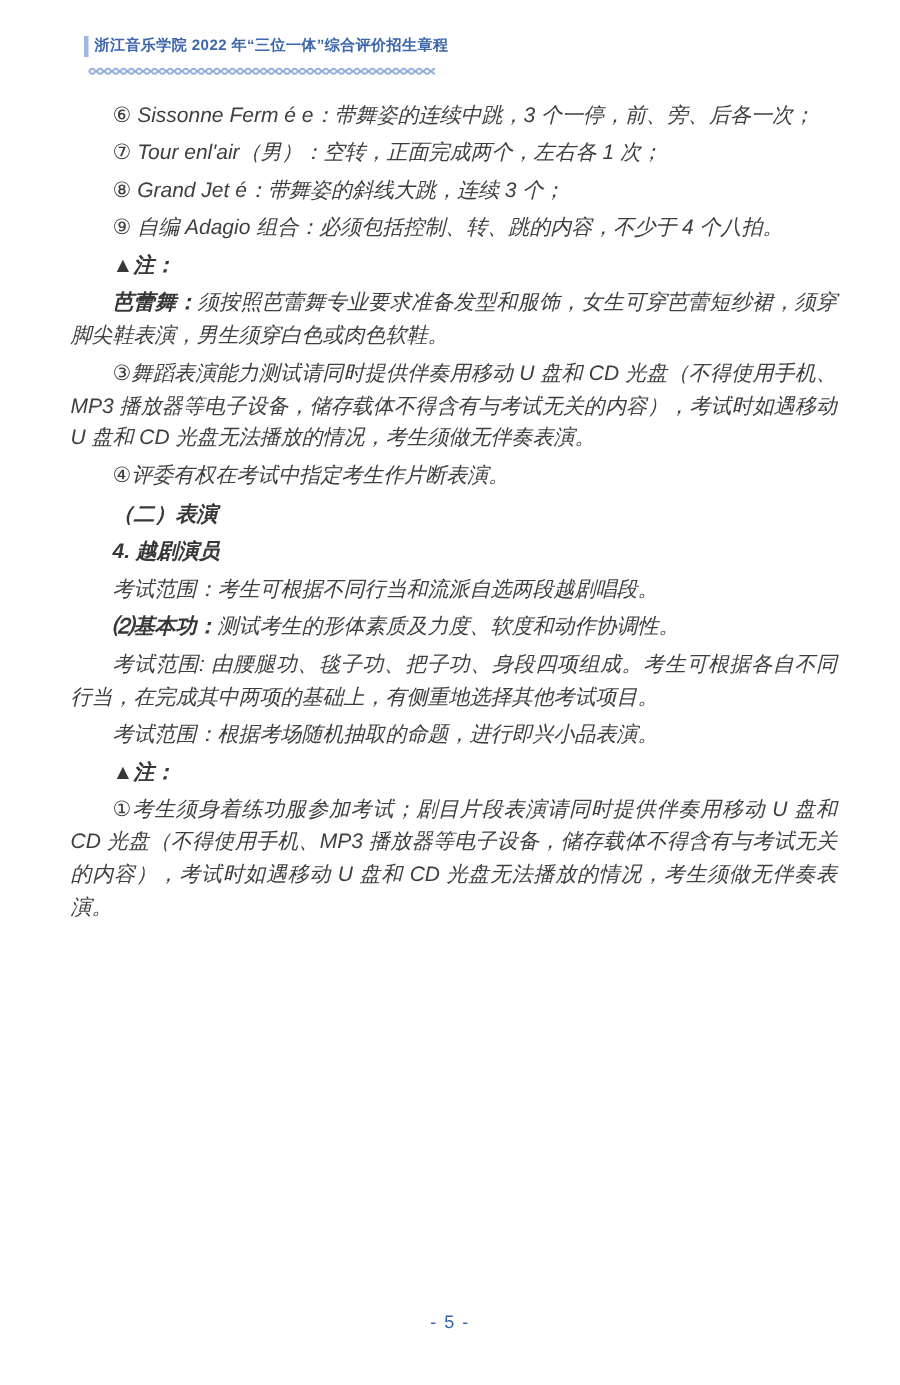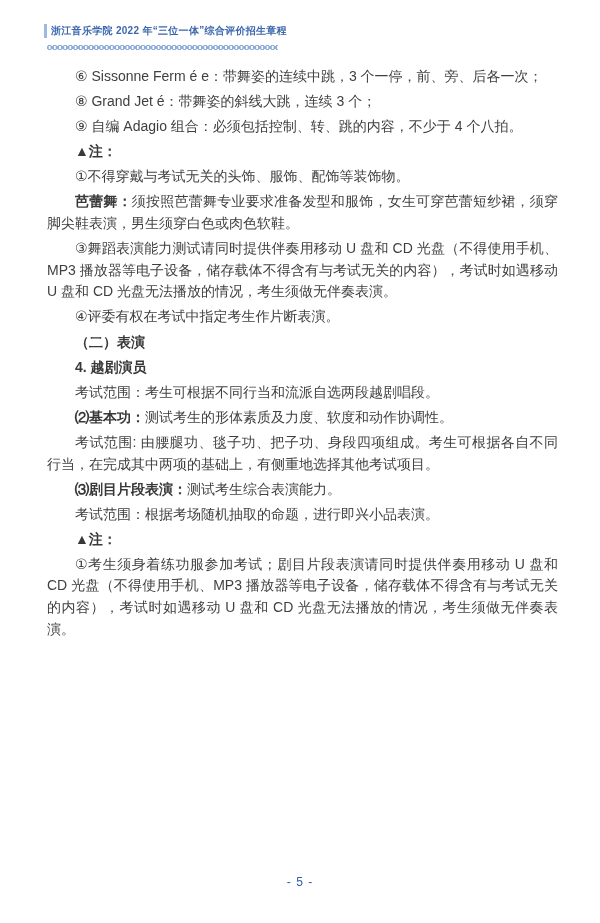--- a/index.html
+++ b/index.html
@@ -8,21 +8,21 @@
     background: #ffffff;
     font-family: "Liberation Sans", "DejaVu Sans", sans-serif;
   }
   .page {
     position: relative;
     width: 600px; height: 923px;
     background: #ffffff;
     overflow: hidden;
   }
   
-  .header { position: absolute; left: 44px; top: 22px; width: 520px; height: 32px; }
+  .header { position: absolute; left: 56px; top: 22px; width: 520px; height: 32px; }
   .accent-bar {
     position: absolute; left: 0; top: 2px;
     width: 2.5px; height: 14px;
     background: #9db8e2;
   }
   .header-title {
     position: absolute; left: 7px; top: 0;
     font-size: 10px; line-height: 17px;
     font-weight: 600;
     letter-spacing: 0.3px;
@@ -40,20 +40,21 @@
     background-repeat: repeat-x;
   }
   
   .doc-body {
     position: absolute; left: 47px; top: 66px;
     width: 511px;
     font-size: 14px;
     line-height: 21.6px;
     color: #3f3f3f;
     text-align: justify;
+    font-style: italic;
   }
   .para {
     margin: 0 0 3.5px 0;
     text-indent: 28px;
   }
   .para b { font-weight: bold; color: #383838; }
   
   .footer {
     position: absolute; left: 0; top: 872px;
     width: 600px;
@@ -72,49 +73,48 @@
 
   <header class="header">
     <span class="accent-bar"></span>
     <span class="header-title">浙江音乐学院 2022 年“三位一体”综合评价招生章程</span>
     <div class="chain"></div>
   </header>
 
   <main class="doc-body" id="paragraphs">
     <p class="para"><span>⑥ Sissonne Ferm é e：带舞姿的连续中跳，3 个一停，前、旁、后各一次；</span></p>
 
+    <p class="para"><span>⑦ Tour enl'air（男）：空转，正面完成两个，左右各 1 次；</span></p>
 
     <p class="para"><span>⑧ Grand Jet é：带舞姿的斜线大跳，连续 3 个；</span></p>
 
     <p class="para"><span>⑨ 自编 Adagio 组合：必须包括控制、转、跳的内容，不少于 4 个八拍。</span></p>
 
     <p class="para"><b>▲注：</b></p>
 
-    <p class="para"><span>①不得穿戴与考试无关的头饰、服饰、配饰等装饰物。</span></p>
 
 
     <p class="para"><b>芭蕾舞：</b><span>须按照芭蕾舞专业要求准备发型和服饰，女生可穿芭蕾短纱裙，须穿脚尖鞋表演，男生须穿白色或肉色软鞋。</span></p>
 
 
     <p class="para"><span>③舞蹈表演能力测试请同时提供伴奏用移动 U 盘和 CD 光盘（不得使用手机、MP3 播放器等电子设备，储存载体不得含有与考试无关的内容），考试时如遇移动 U 盘和 CD 光盘无法播放的情况，考生须做无伴奏表演。</span></p>
 
     <p class="para"><span>④评委有权在考试中指定考生作片断表演。</span></p>
 
     <p class="para"><b>（二）表演</b></p>
 
     <p class="para"><b>4. 越剧演员</b></p>
 
 
     <p class="para"><span>考试范围：考生可根据不同行当和流派自选两段越剧唱段。</span></p>
 
     <p class="para"><b>⑵基本功：</b><span>测试考生的形体素质及力度、软度和动作协调性。</span></p>
 
     <p class="para"><span>考试范围: 由腰腿功、毯子功、把子功、身段四项组成。考生可根据各自不同行当，在完成其中两项的基础上，有侧重地选择其他考试项目。</span></p>
 
-    <p class="para"><b>⑶剧目片段表演：</b><span>测试考生综合表演能力。</span></p>
 
 
 
     <p class="para"><span>考试范围：根据考场随机抽取的命题，进行即兴小品表演。</span></p>
 
     <p class="para"><b>▲注：</b></p>
 
     <p class="para"><span>①考生须身着练功服参加考试；剧目片段表演请同时提供伴奏用移动 U 盘和 CD 光盘（不得使用手机、MP3 播放器等电子设备，储存载体不得含有与考试无关的内容），考试时如遇移动 U 盘和 CD 光盘无法播放的情况，考生须做无伴奏表演。</span></p>
 
   </main>

